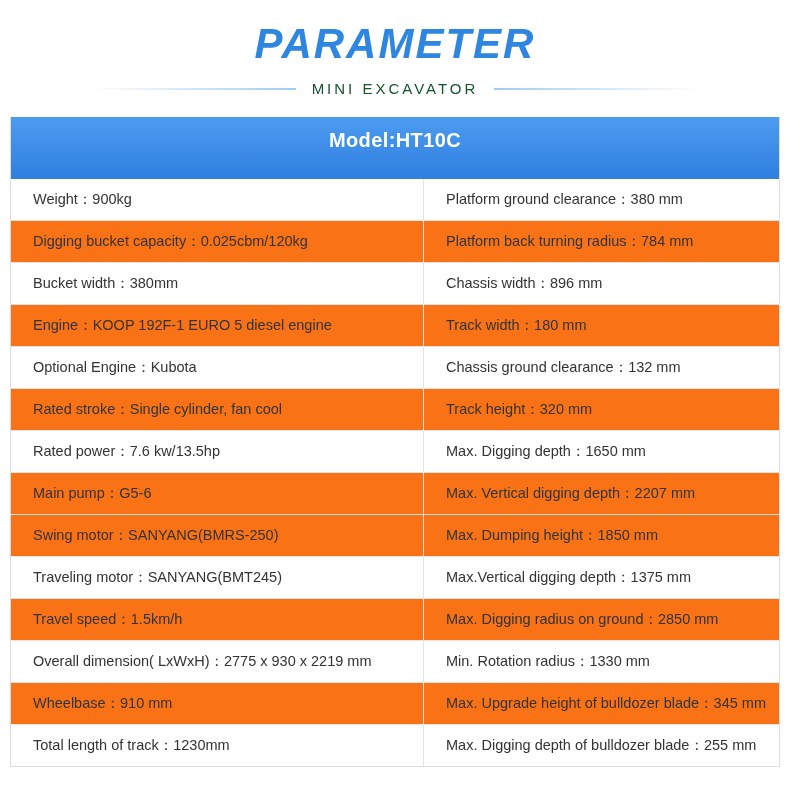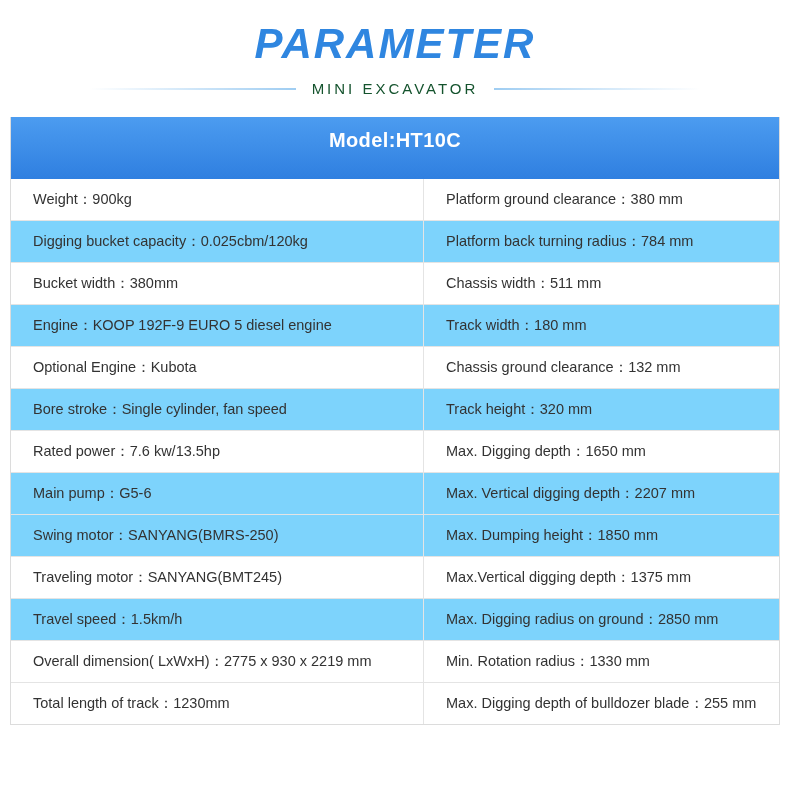--- a/index.html
+++ b/index.html
@@ -93,21 +93,21 @@
     text-overflow: ellipsis;
   }
   .spec-table td.col-left {
     width: 390px;
     border-right: 1px solid #e4e4e4;
   }
   .spec-table tr.odd td {
     background: #ffffff;
   }
   .spec-table tr.even td {
-    background: #7dd3fc;
+    background: #f97316;
   }
   .spec-table tr:last-child td {
     border-bottom: none;
   }
 </style>
 </head>
 <body>
 
 <div class="page">
 
@@ -127,32 +127,32 @@
           <tr class="odd">
             <td class="col-left">Weight：900kg</td>
             <td class="col-right">Platform ground clearance：380 mm</td>
           </tr>
           <tr class="even">
             <td class="col-left">Digging bucket capacity：0.025cbm/120kg</td>
             <td class="col-right">Platform back turning radius：784 mm</td>
           </tr>
           <tr class="odd">
             <td class="col-left">Bucket width：380mm</td>
-            <td class="col-right">Chassis width：511 mm</td>
+            <td class="col-right">Chassis width：896 mm</td>
           </tr>
           <tr class="even">
-            <td class="col-left">Engine：KOOP 192F-9 EURO 5 diesel engine</td>
+            <td class="col-left">Engine：KOOP 192F-1 EURO 5 diesel engine</td>
             <td class="col-right">Track width：180 mm</td>
           </tr>
           <tr class="odd">
             <td class="col-left">Optional Engine：Kubota</td>
             <td class="col-right">Chassis ground clearance：132 mm</td>
           </tr>
           <tr class="even">
-            <td class="col-left">Bore stroke：Single cylinder, fan speed</td>
+            <td class="col-left">Rated stroke：Single cylinder, fan cool</td>
             <td class="col-right">Track height：320 mm</td>
           </tr>
           <tr class="odd">
             <td class="col-left">Rated power：7.6 kw/13.5hp</td>
             <td class="col-right">Max. Digging depth：1650 mm</td>
           </tr>
           <tr class="even">
             <td class="col-left">Main pump：G5-6</td>
             <td class="col-right">Max. Vertical digging depth：2207 mm</td>
           </tr>
@@ -165,20 +165,24 @@
             <td class="col-right">Max.Vertical digging depth：1375 mm</td>
           </tr>
           <tr class="even">
             <td class="col-left">Travel speed：1.5km/h</td>
             <td class="col-right">Max. Digging radius on ground：2850 mm</td>
           </tr>
           <tr class="odd">
             <td class="col-left">Overall dimension( LxWxH)：2775 x 930 x 2219 mm</td>
             <td class="col-right">Min. Rotation radius：1330 mm</td>
           </tr>
+          <tr class="even">
+            <td class="col-left">Wheelbase：910 mm</td>
+            <td class="col-right">Max. Upgrade height of bulldozer blade：345 mm</td>
+          </tr>
           <tr class="odd">
             <td class="col-left">Total length of track：1230mm</td>
             <td class="col-right">Max. Digging depth of bulldozer blade：255 mm</td>
           </tr>
         </tbody>
     </table>
   </div>
 
 </div>
 

